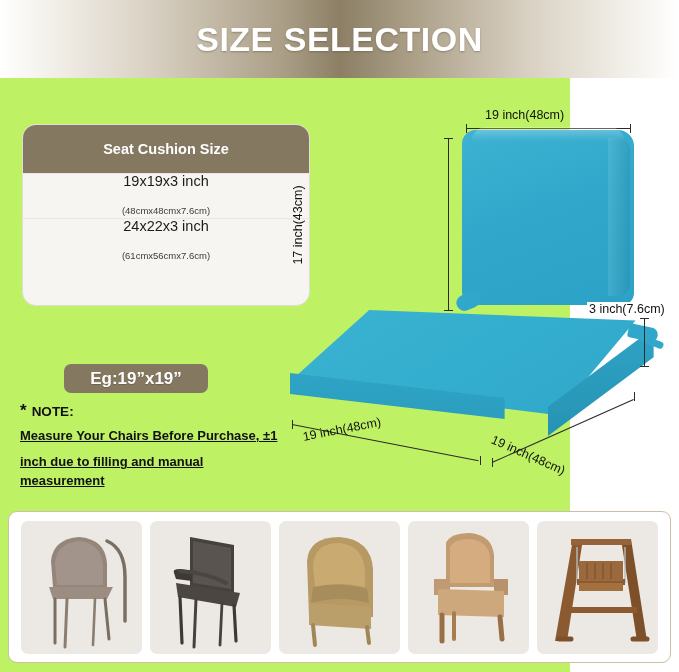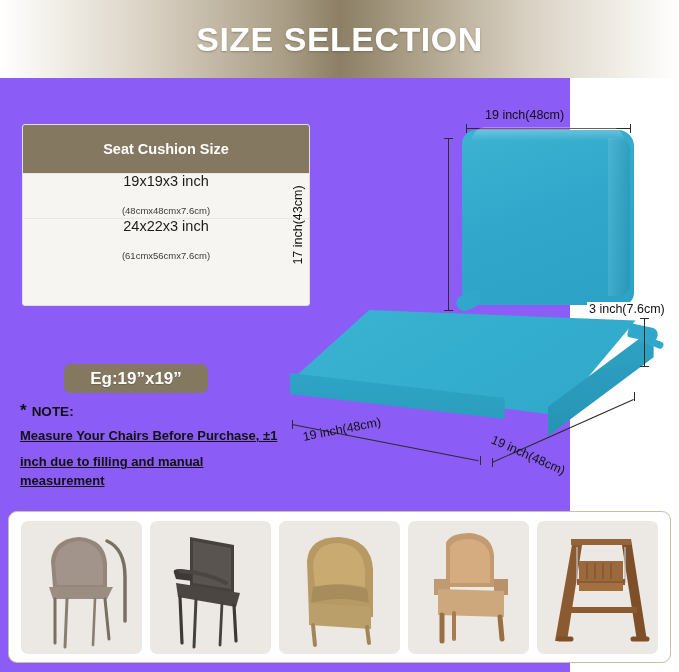--- a/index.html
+++ b/index.html
@@ -2,21 +2,21 @@
 <html><head>
 <meta charset="utf-8">
 <style>
   * { box-sizing: border-box; margin: 0; padding: 0; }
   html, body {
     width: 679px; height: 672px;
     background: #ffffff;
     font-family: "Liberation Sans", sans-serif;
     overflow: hidden;
   }
-  #page { position: relative; width: 570px; height: 672px; background:#8b5cf6; }
+  #page { position: relative; width: 570px; height: 672px; background:#bef264; }
 
   
   .banner {
     position: absolute; left: 0; top: 0; width: 679px; height: 78px;
     background: linear-gradient(to right,
         #ffffff 0%, #f2efe9 8%, #d9d1c3 22%, #a99d85 42%,
         #8c7f66 50%, #a99d85 60%, #d9d1c3 78%, #f2efe9 92%, #ffffff 100%);
     display: flex; align-items: center; justify-content: center;
   }
   .banner-title {
@@ -24,21 +24,21 @@
     letter-spacing: 0.5px;
     text-shadow: 0 1px 2px rgba(90,78,56,.45);
     font-family: "Liberation Sans", sans-serif;
   }
 
   
   .size-table {
     position: absolute; left: 22px; top: 124px;
     width: 288px; height: 182px;
     border: 1px solid #e2ded6;
-    border-radius: 3px;
+    border-radius: 14px;
     overflow: hidden;
     background: #f7f5f1;
   }
   .st-head { display: flex; height: 48px; background: #857861; }
   .st-head .st-cell {
     flex: 1; display: flex; align-items: center; justify-content: center;
     color: #ffffff; font-size: 14.5px; font-weight: bold; line-height: 1.15;
     text-align: center; padding: 0 4px;
   }
   .st-row { display: flex; height: 44.6px; background: #f7f5f1; border-top: 1px solid #ebe7e0; }

